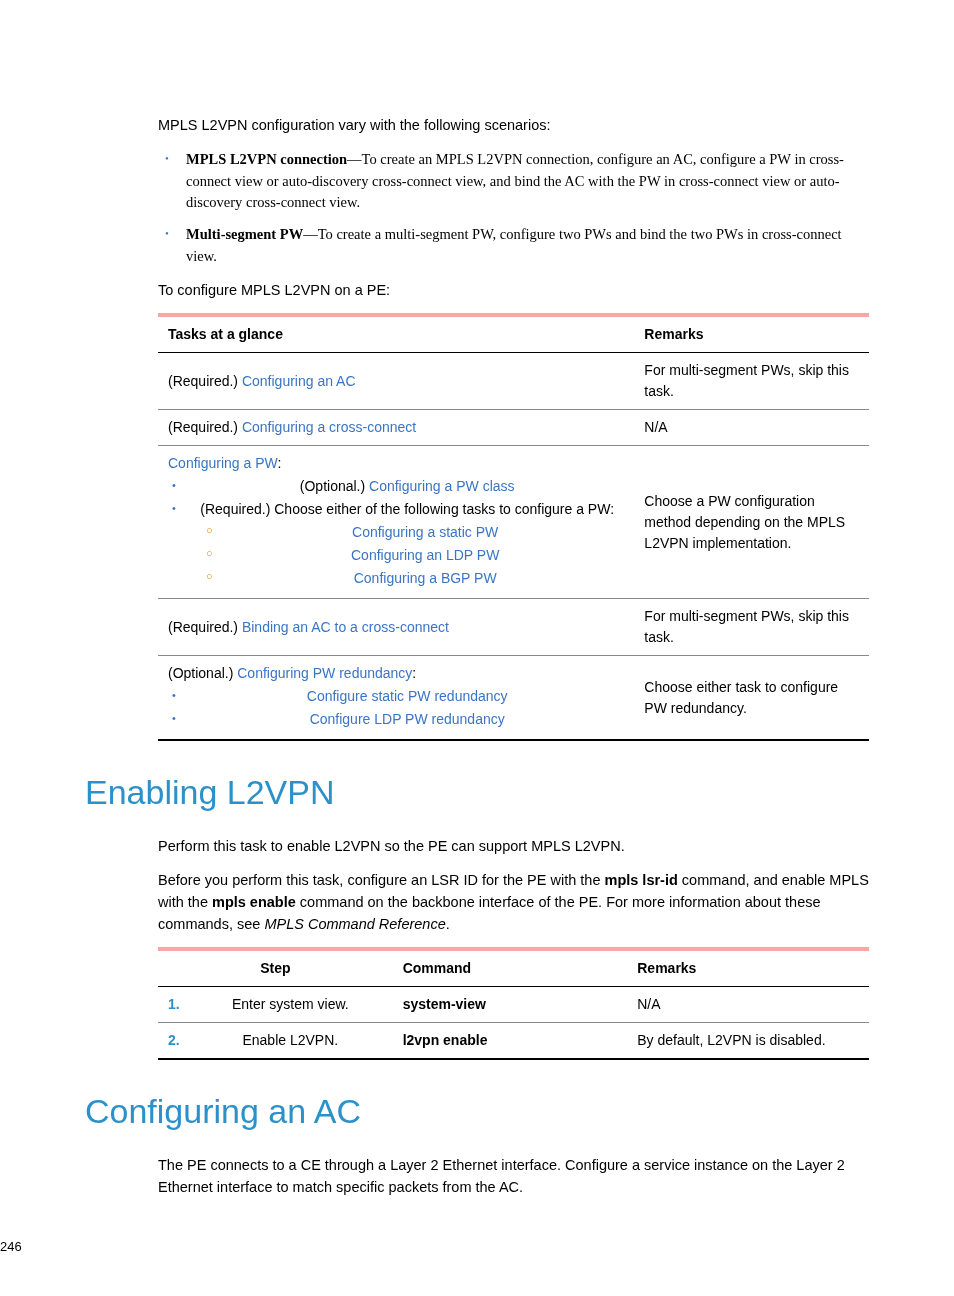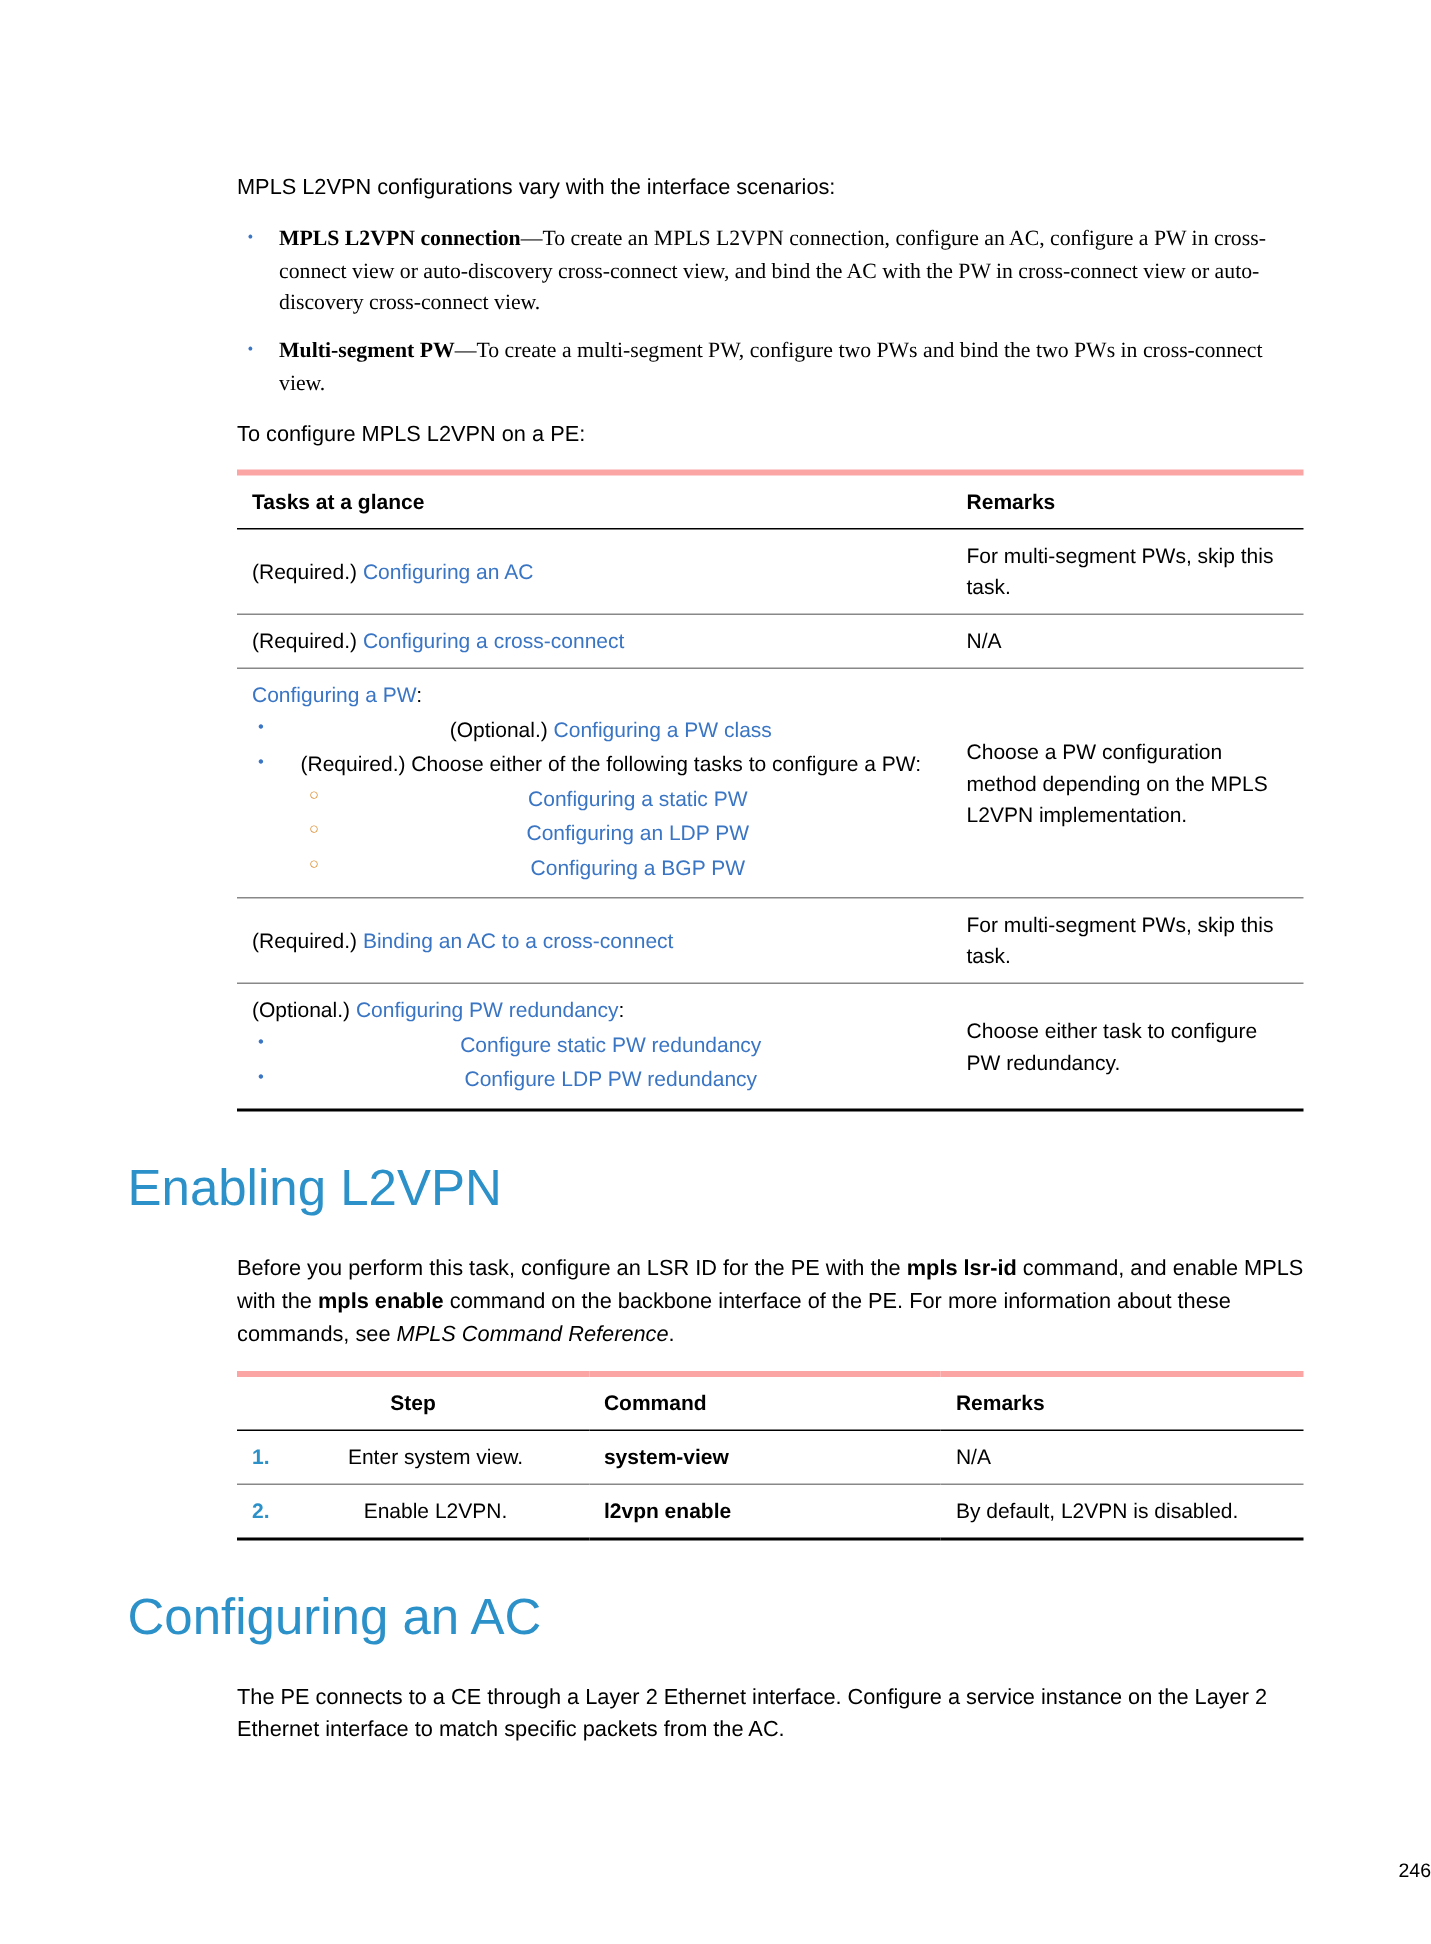--- a/index.html
+++ b/index.html
@@ -120,32 +120,32 @@
     margin: 26px 0 18px 0;
   }
 
   ol.steps { list-style: none; padding: 0; margin: 0; }
   ol.steps > li { position: relative; padding-left: 30px; }
   ol.steps .num { position: absolute; left: 0; top: 0; color: #2c91c9; font-weight: bold; }
 
   .pagenum {
     position: absolute;
     bottom: 40px;
-    left: 0; right: 0;
-    text-align: right;
+    left: 0; right: 16px;
+    text-align: left;
     font-size: 13px;
   }
 </style>
 </head>
 <body>
 
 <div class="page">
 
   <div class="content">
-    <p>MPLS L2VPN configurations vary with the interface scenarios:</p>
+    <p>MPLS L2VPN configuration vary with the following scenarios:</p>
 
     <ul class="bullets">
       <li>
         <span class="bold">MPLS L2VPN connection</span><span>—To create an MPLS L2VPN connection, configure an AC, configure a PW in cross-connect view or auto-discovery cross-connect view, and bind the AC with the PW in cross-connect view or auto-discovery cross-connect view.</span>
       </li>
       <li>
         <span class="bold">Multi-segment PW</span><span>—To create a multi-segment PW, configure two PWs and bind the two PWs in cross-connect view.</span>
       </li>
     </ul>
 
@@ -206,20 +206,21 @@
           </td>
           <td>Choose either task to configure PW redundancy.</td>
         </tr>
       </tbody>
     </table>
   </div>
 
   <h1 class="section">Enabling L2VPN</h1>
 
   <div class="content">
+    <p>Perform this task to enable L2VPN so the PE can support MPLS L2VPN.</p>
     <p>
       <span>Before you perform this task, configure an LSR ID for the PE with the </span><span class="bold">mpls lsr-id</span><span> command, and enable MPLS with the </span><span class="bold">mpls enable</span><span> command on the backbone interface of the PE. For more information about these commands, see </span><span class="italic">MPLS Command Reference</span><span>.</span>
     </p>
 
     <table class="doc-table t2">
       <thead>
         <tr>
           <th>Step</th>
           <th>Command</th>
           <th>Remarks</th>

